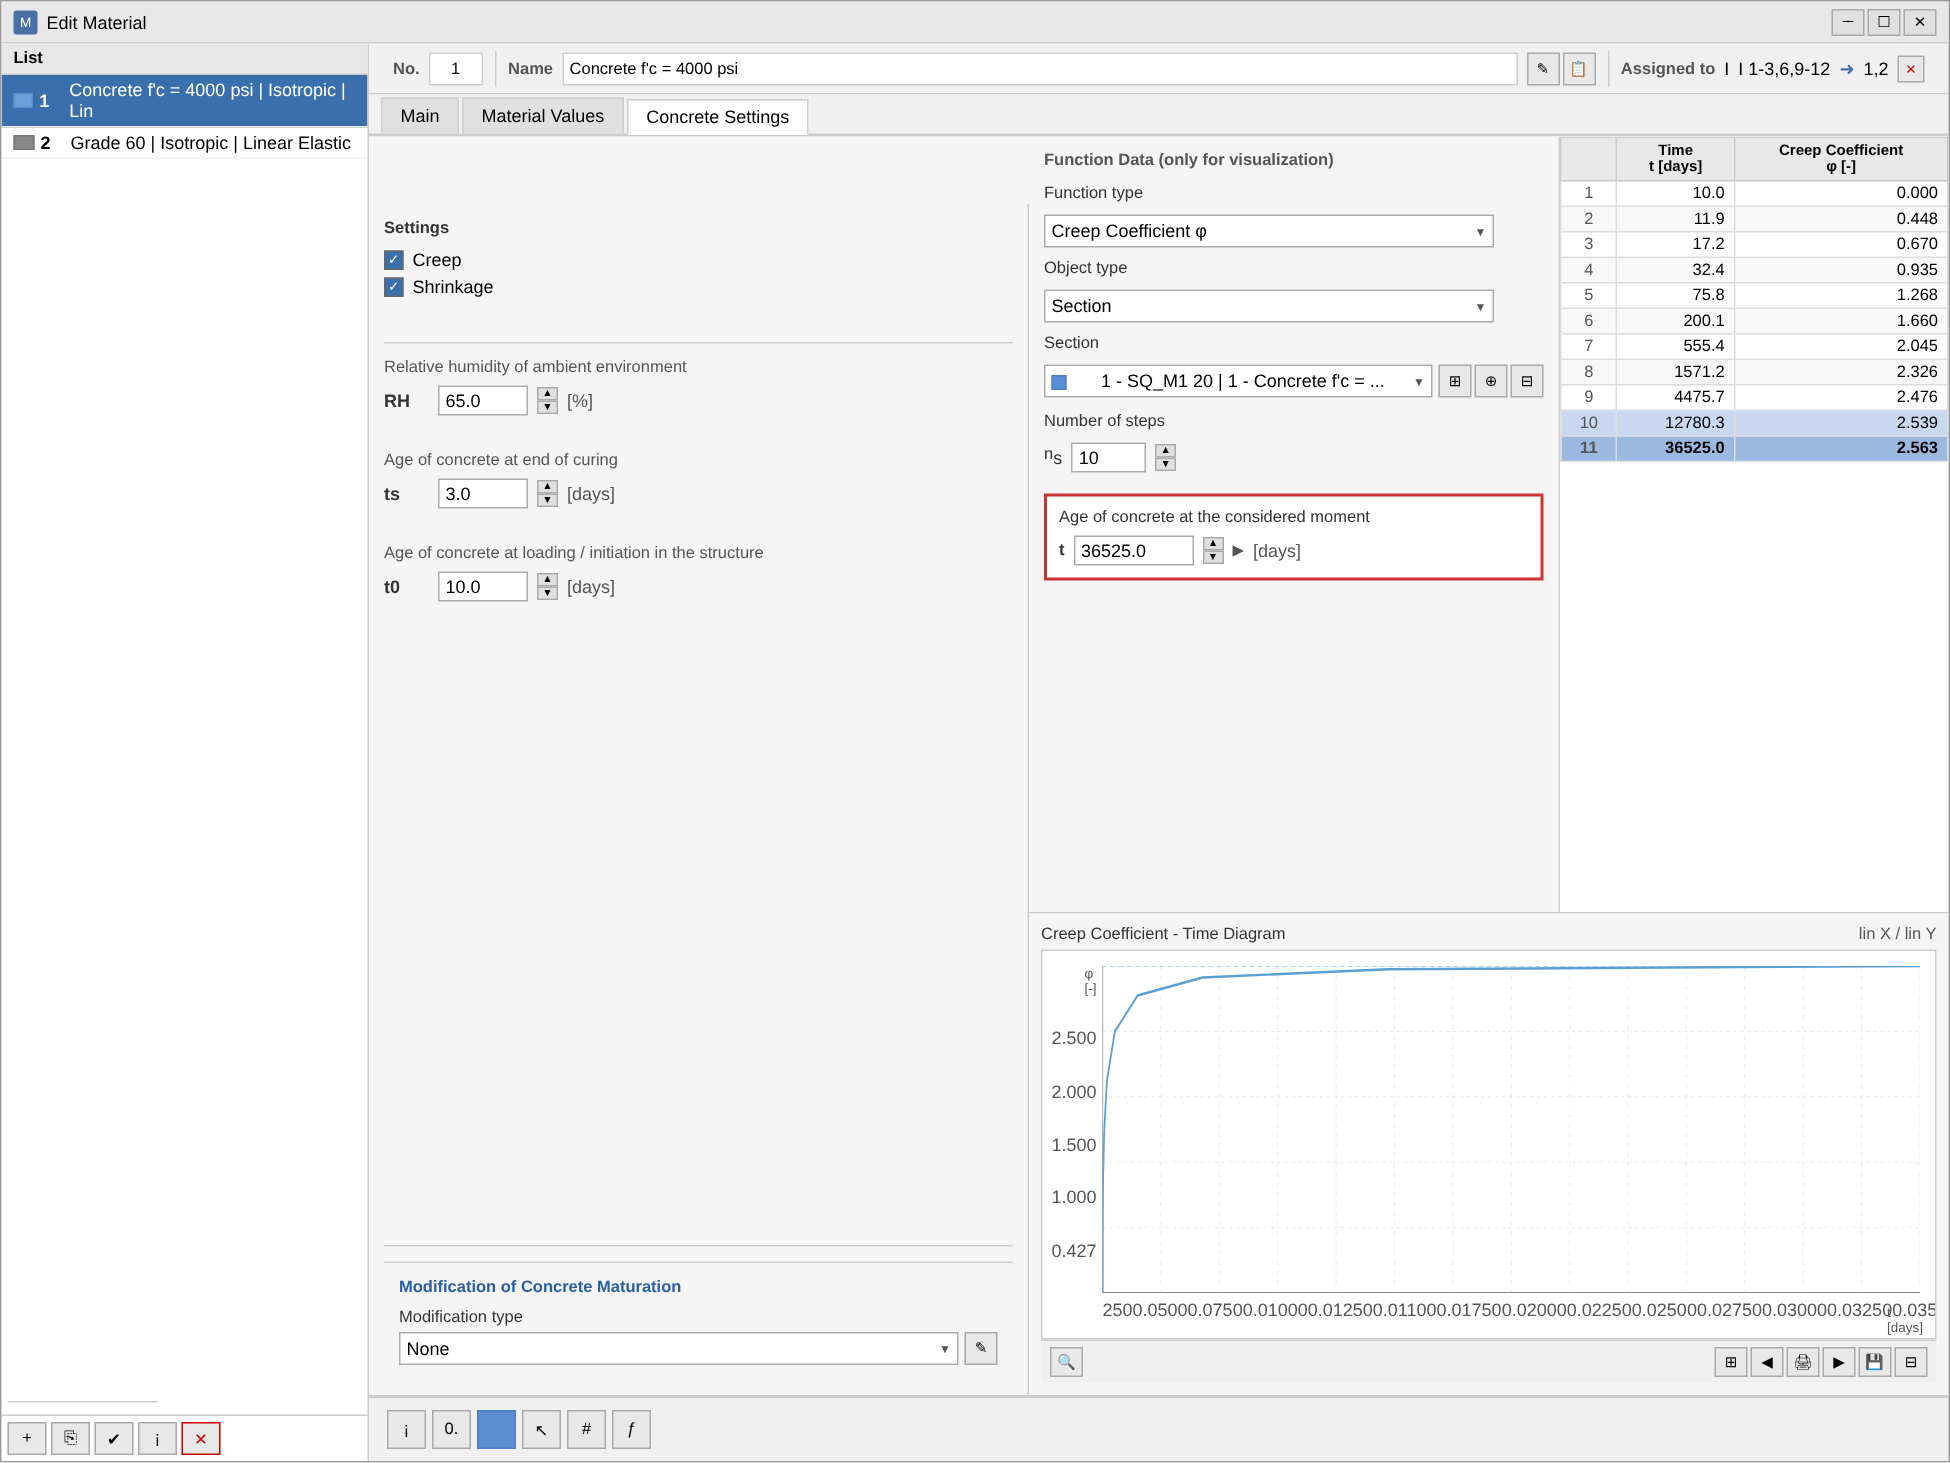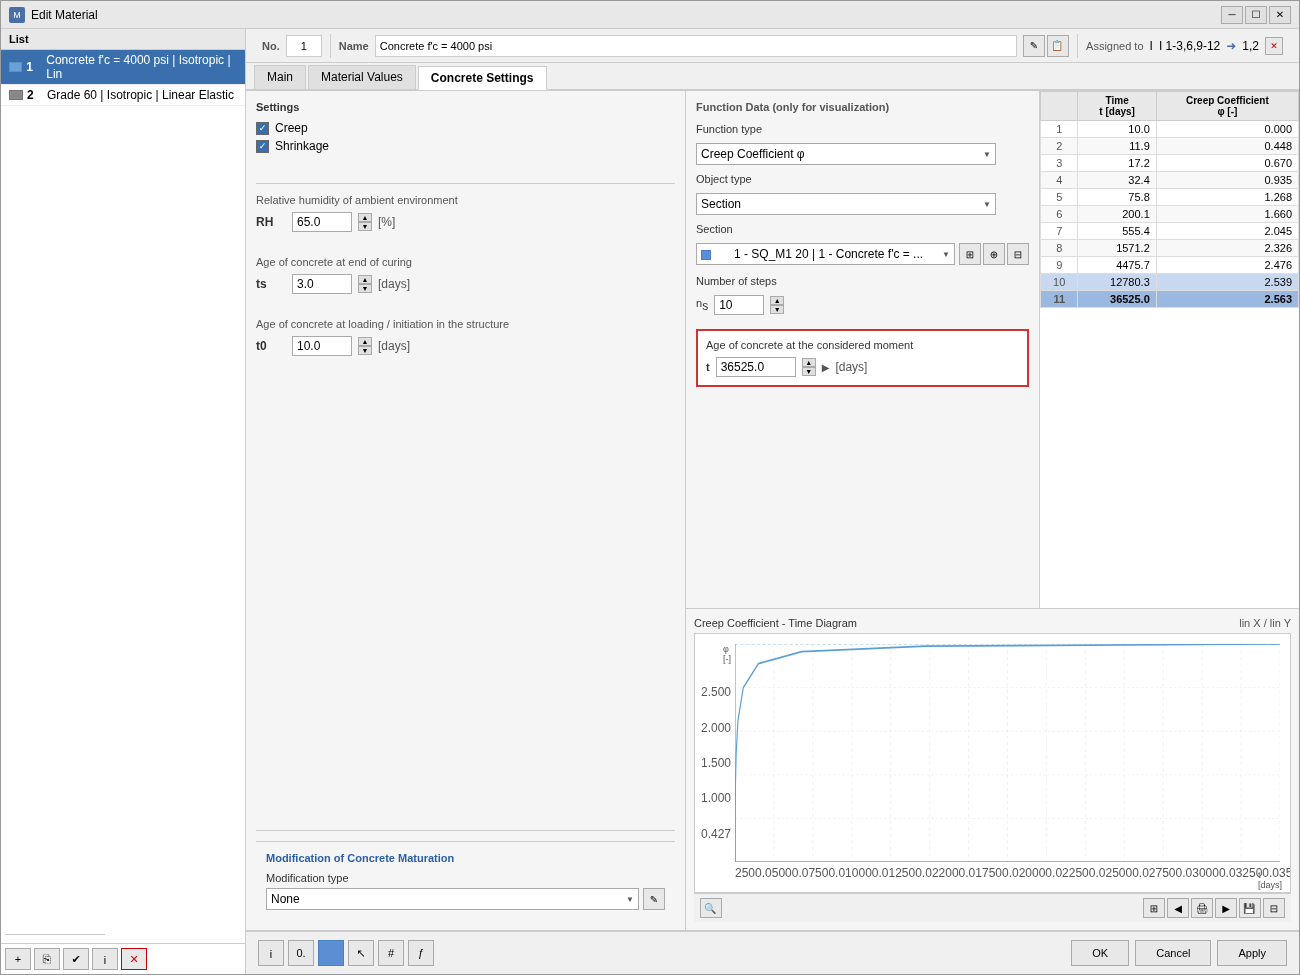--- a/index.html
+++ b/index.html
@@ -34,34 +34,34 @@
     
     
     .info-bar { background: #f0f0f0; border-bottom: 1px solid #ccc; padding: 4px 8px; display: flex; align-items: center; gap: 0; height: 34px; }
     .info-section { display: flex; align-items: center; gap: 6px; padding: 0 8px; }
     .info-sep { width: 1px; height: 24px; background: #ccc; }
     .info-label { font-weight: bold; font-size: 11px; color: #555; }
     .no-box { border: 1px solid #ccc; background: #fff; width: 36px; height: 22px; display: flex; align-items: center; justify-content: center; font-size: 11px; }
     .name-box { border: 1px solid #ccc; background: #fff; flex: 1; height: 22px; padding: 0 4px; display: flex; align-items: center; font-size: 11px; min-width: 300px; }
     .name-btns { display: flex; gap: 2px; }
     .name-btn { width: 22px; height: 22px; border: 1px solid #aaa; background: #e8e8e8; cursor: pointer; display: flex; align-items: center; justify-content: center; font-size: 10px; }
-    .assigned-label { font-weight: normal; font-size: 11px; color: #555; }
+    .assigned-label { font-weight: bold; font-size: 11px; color: #555; }
     .assigned-val { display: flex; align-items: center; gap: 6px; font-size: 11px; }
     .assigned-x { width: 18px; height: 18px; border: 1px solid #aaa; background: #e8e8e8; cursor: pointer; display: flex; align-items: center; justify-content: center; font-size: 9px; color: #c00; }
     
     
     .tabs-bar { background: #f0f0f0; border-bottom: 2px solid #ccc; padding: 0 8px; display: flex; gap: 0; height: 28px; align-items: flex-end; }
     .tab { padding: 4px 12px; border: 1px solid #ccc; border-bottom: none; background: #e0e0e0; cursor: pointer; font-size: 11px; margin-right: 2px; height: 24px; display: flex; align-items: flex-start; }
-    .tab.active { background: #fff; border-bottom: 1px solid #fff; margin-bottom: -1px; font-weight: bold; }
+    .tab.active { background: #fff; border-bottom: 1px solid #fff; margin-bottom: -1px; font-weight: normal; }
     
     
     .tab-content { flex: 1; display: flex; overflow: hidden; background: #f5f5f5; }
     
     
-    .settings-panel { width: 440px; border-right: 1px solid #ccc; background: #f5f5f5; padding: 10px; display: flex; flex-direction: column; gap: 0; overflow-y: auto; }
+    .settings-panel { width: 440px; border-right: 1px solid #ccc; background: #f5f5f5; padding: 10px; display: flex; flex-direction: column; gap: 0; overflow-y: auto; margin-top: 45px; }
     
     .section-title { font-weight: bold; color: #333; margin-bottom: 8px; font-size: 11px; }
     
     .settings-group { margin-bottom: 16px; }
     .settings-group-title { color: #555; margin-bottom: 6px; font-size: 11px; }
     
     .checkbox-row { display: flex; align-items: center; gap: 6px; margin-bottom: 4px; font-size: 11px; }
     .cb { width: 13px; height: 13px; border: 1px solid #666; background: #3a6fad; display: flex; align-items: center; justify-content: center; color: white; font-size: 9px; cursor: pointer; }
     
     .field-row { display: flex; align-items: center; gap: 6px; margin-bottom: 8px; font-size: 11px; }
@@ -500,21 +500,21 @@
 
                     <line x1="0" y1="0" x2="700" y2="0" stroke="#5a9fd4" stroke-width="1" stroke-dasharray="4,3" opacity="0.6"></line>
                   </svg>
 
                   <div class="chart-xaxis" style="font-size:8px;">
                     <span>2500.0</span>
                     <span>5000.0</span>
                     <span>7500.0</span>
                     <span>10000.0</span>
                     <span>12500.0</span>
-                    <span>22000.0</span>
+                    <span>11000.0</span>
                     <span>17500.0</span>
                     <span>20000.0</span>
                     <span>22500.0</span>
                     <span>25000.0</span>
                     <span>27500.0</span>
                     <span>30000.0</span>
                     <span>32500.0</span>
                     <span>35000.0</span>
                   </div>
                   <div class="chart-xlabel">t<br>[days]</div>
@@ -538,21 +538,16 @@
 
       <div class="bottom-bar">
         <div class="bottom-left-btns">
           <button class="bottom-icon-btn">ℹ</button>
           <button class="bottom-icon-btn">0.</button>
           <button class="bottom-icon-btn" style="background:#5a8fd4;border-color:#4a7fc4;"></button>
           <button class="bottom-icon-btn">↖</button>
           <button class="bottom-icon-btn">#</button>
           <button class="bottom-icon-btn">ƒ</button>
         </div>
-        <div class="bottom-right-btns">
-          <button class="action-btn">OK</button>
-          <button class="action-btn">Cancel</button>
-          <button class="action-btn apply">Apply</button>
-        </div>
       </div>
     </div>
   </div>
 </div>
 
 </body></html>

